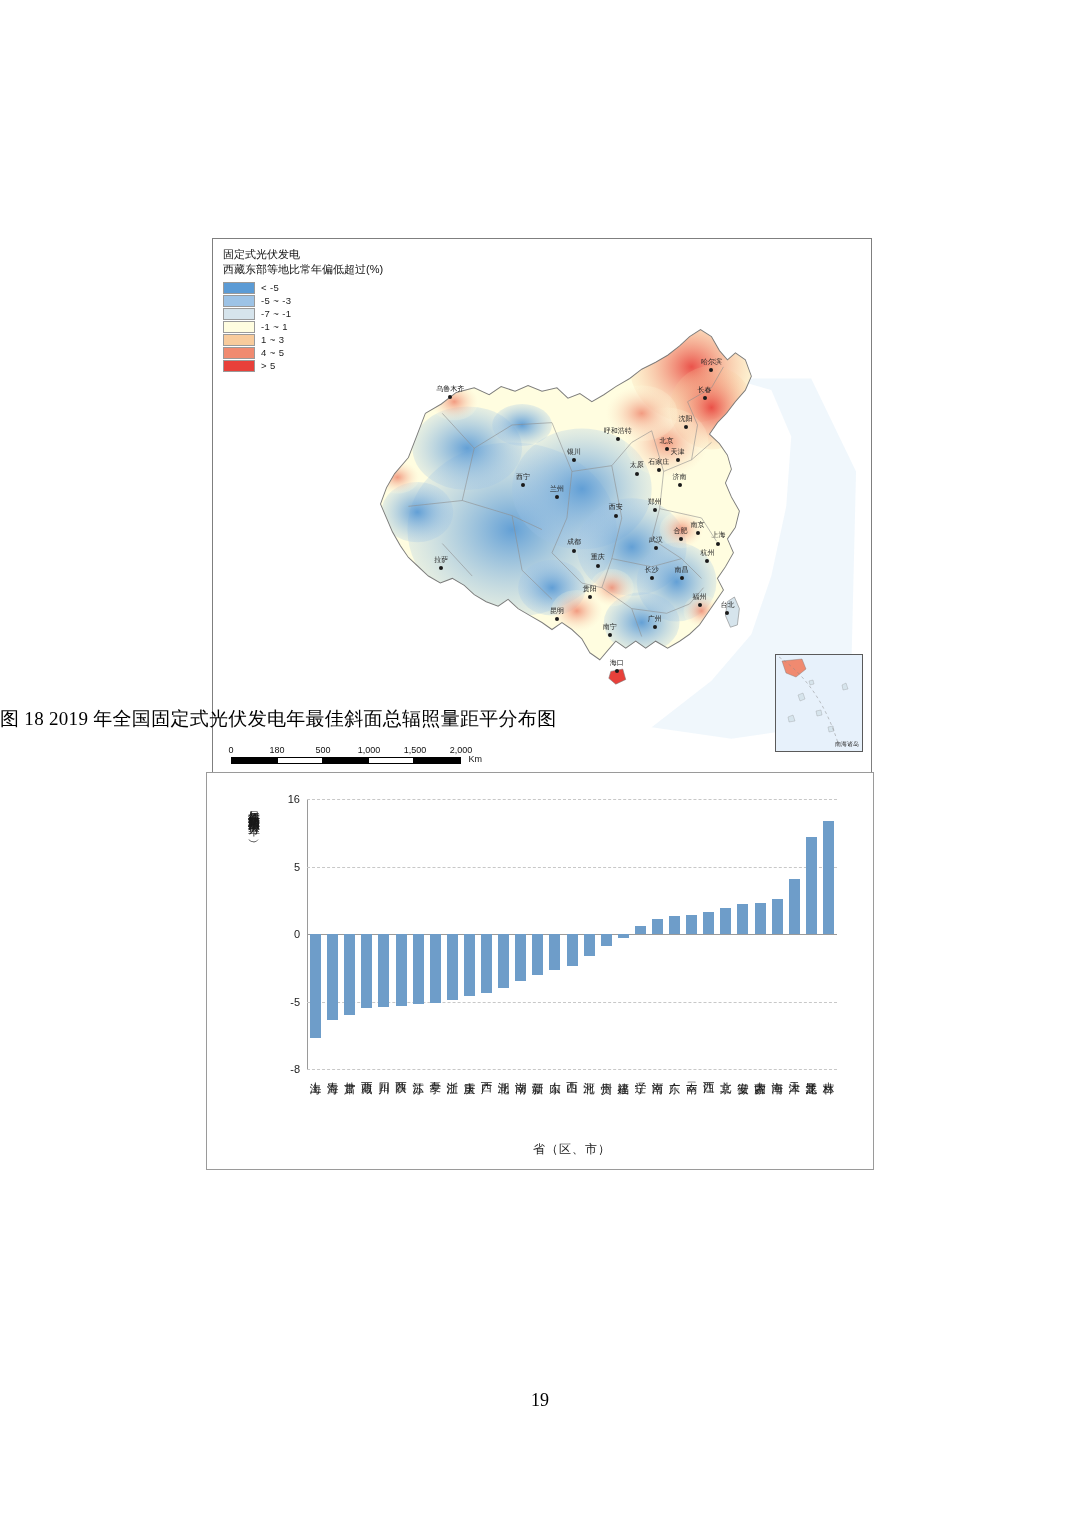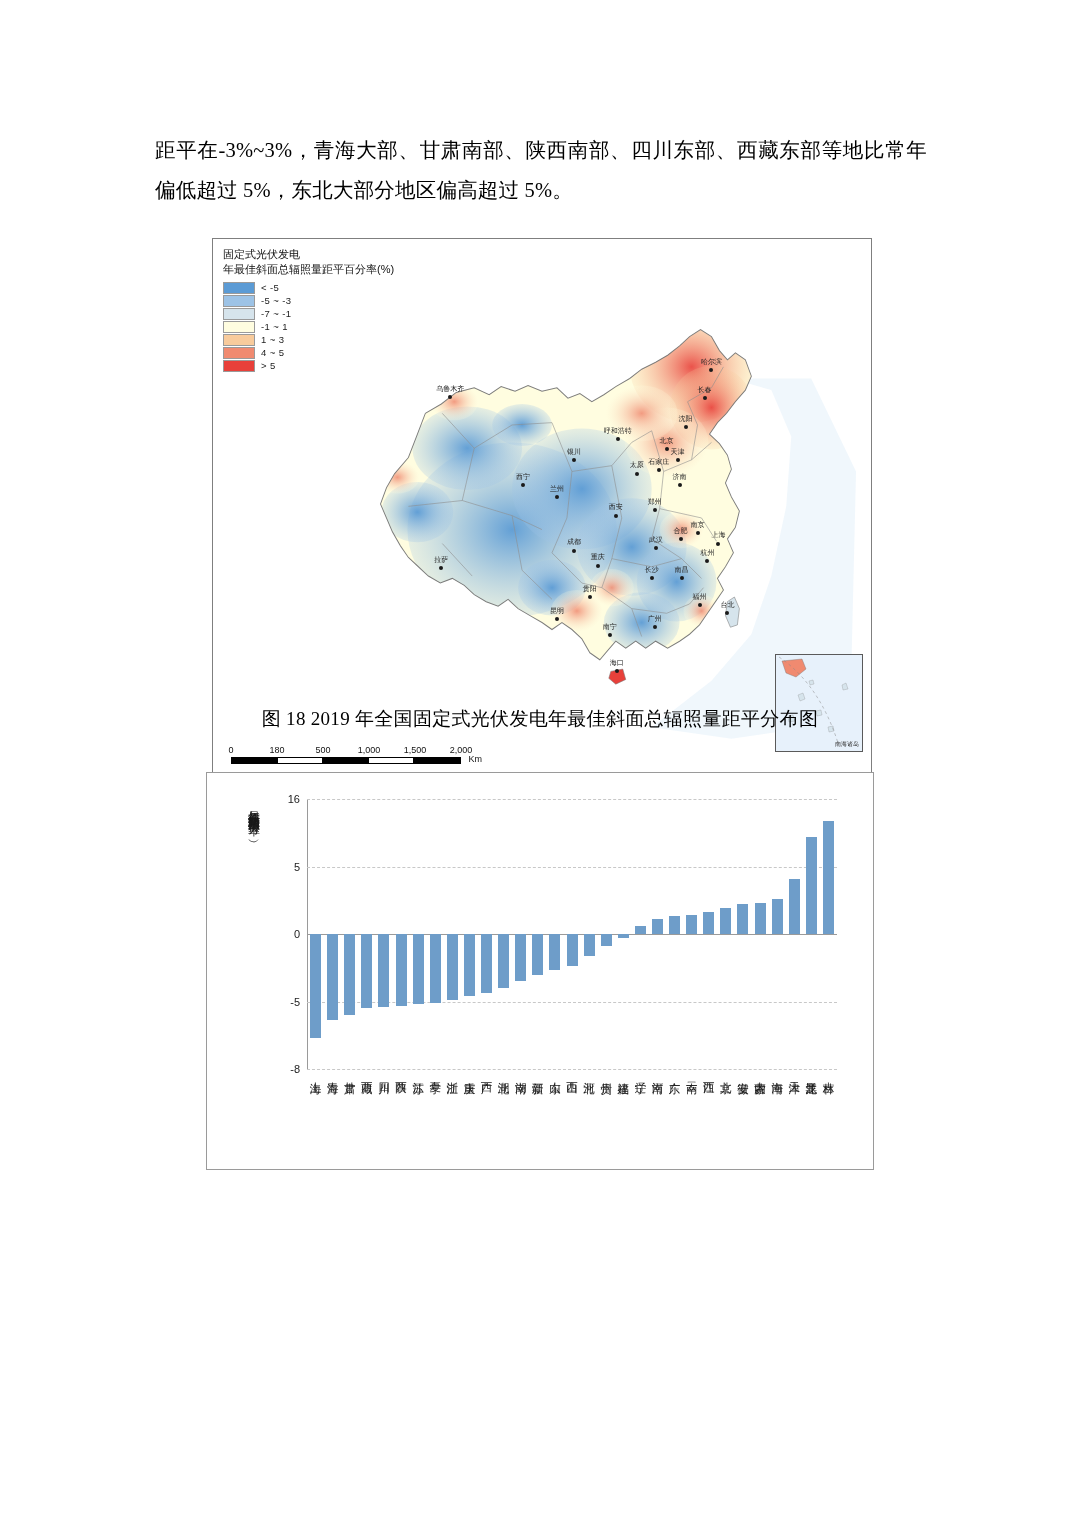--- a/index.html
+++ b/index.html
@@ -157,21 +157,20 @@
     font-size: 7px;
     color: #222;
     white-space: nowrap;
     transform: translate(-50%, -50%);
     line-height: 7px;
     letter-spacing: 0;
   }
   .fig-caption {
     position: absolute;
     width: 100%;
-    text-align: center;
     font-size: 19px;
     letter-spacing: 0.3px;
   }
   #caption18 { top: 706px; left: 0; }
   #caption19 { top: 1192px; left: 0; }
   
   .chart-figure {
     position: absolute;
     left: 206px;
     top: 772px;
@@ -277,21 +276,20 @@
     text-align: center;
     top: 1390px;
     font-size: 18px;
   }
 </style>
 </head>
 <body>
 
 <div class="page">
 
-  <div class="para">距平在-3%~3%，青海大部、甘肃南部、陕西南部、四川东部、西藏东部等地比常年偏低超过 5%，东北大部分地区偏高超过 5%。</div>
 
   <div class="map-figure">
 
     <svg class="map-canvas" viewBox="0 0 660 462" preserveAspectRatio="none">
       <defs>
         <radialGradient id="blobBlue" cx="50%" cy="50%" r="50%">
           <stop offset="0%" stop-color="#5b9bd5" stop-opacity="0.95"></stop>
           <stop offset="100%" stop-color="#9dc3e6" stop-opacity="0.25"></stop>
         </radialGradient>
         <radialGradient id="blobRed" cx="50%" cy="50%" r="50%">
@@ -379,21 +377,21 @@
         <path d="M230 262 L260 290"></path>
       </g>
 
       <path d="M516 312 L523 308 L528 318 L526 332 L519 334 L514 324 Z" fill="#d6e4ec" stroke="#777" stroke-width="0.5"></path>
 
       <path d="M399 372 L411 370 L414 379 L404 383 L397 378 Z" fill="#e8403a" stroke="#777" stroke-width="0.5"></path>
     </svg>
 
     <div class="legend-box">
       <div class="legend-title">固定式光伏发电</div>
-      <div class="legend-title">年最佳斜面总辐照量距平百分率(%)</div>
+      <div class="legend-title">西藏东部等地比常年偏低超过(%)</div>
       <div class="legend-rows">
         <div class="legend-row">
           <div class="legend-swatch" style="background:#5b9bd5"></div>
           <div class="legend-label">&lt; -5</div>
         </div>
         <div class="legend-row">
           <div class="legend-swatch" style="background:#9dc3e6"></div>
           <div class="legend-label">-5 ~ -3</div>
         </div>
         <div class="legend-row">
@@ -599,16 +597,18 @@
         <div class="xlabel" style="left: 384.677px;">云南</div>
         <div class="xlabel" style="left: 401.774px;">江西</div>
         <div class="xlabel" style="left: 418.871px;">北京</div>
         <div class="xlabel" style="left: 435.968px;">安徽</div>
         <div class="xlabel" style="left: 453.065px;">内蒙古</div>
         <div class="xlabel" style="left: 470.161px;">海南</div>
         <div class="xlabel" style="left: 487.258px;">天津</div>
         <div class="xlabel" style="left: 504.355px;">黑龙江</div>
         <div class="xlabel" style="left: 521.452px;">吉林</div>
       </div>
+    <div class="x-axis-title">省（区、市）</div>
   </div>
 
 
+  <div class="page-number">19</div>
 </div>
 
 </body></html>

